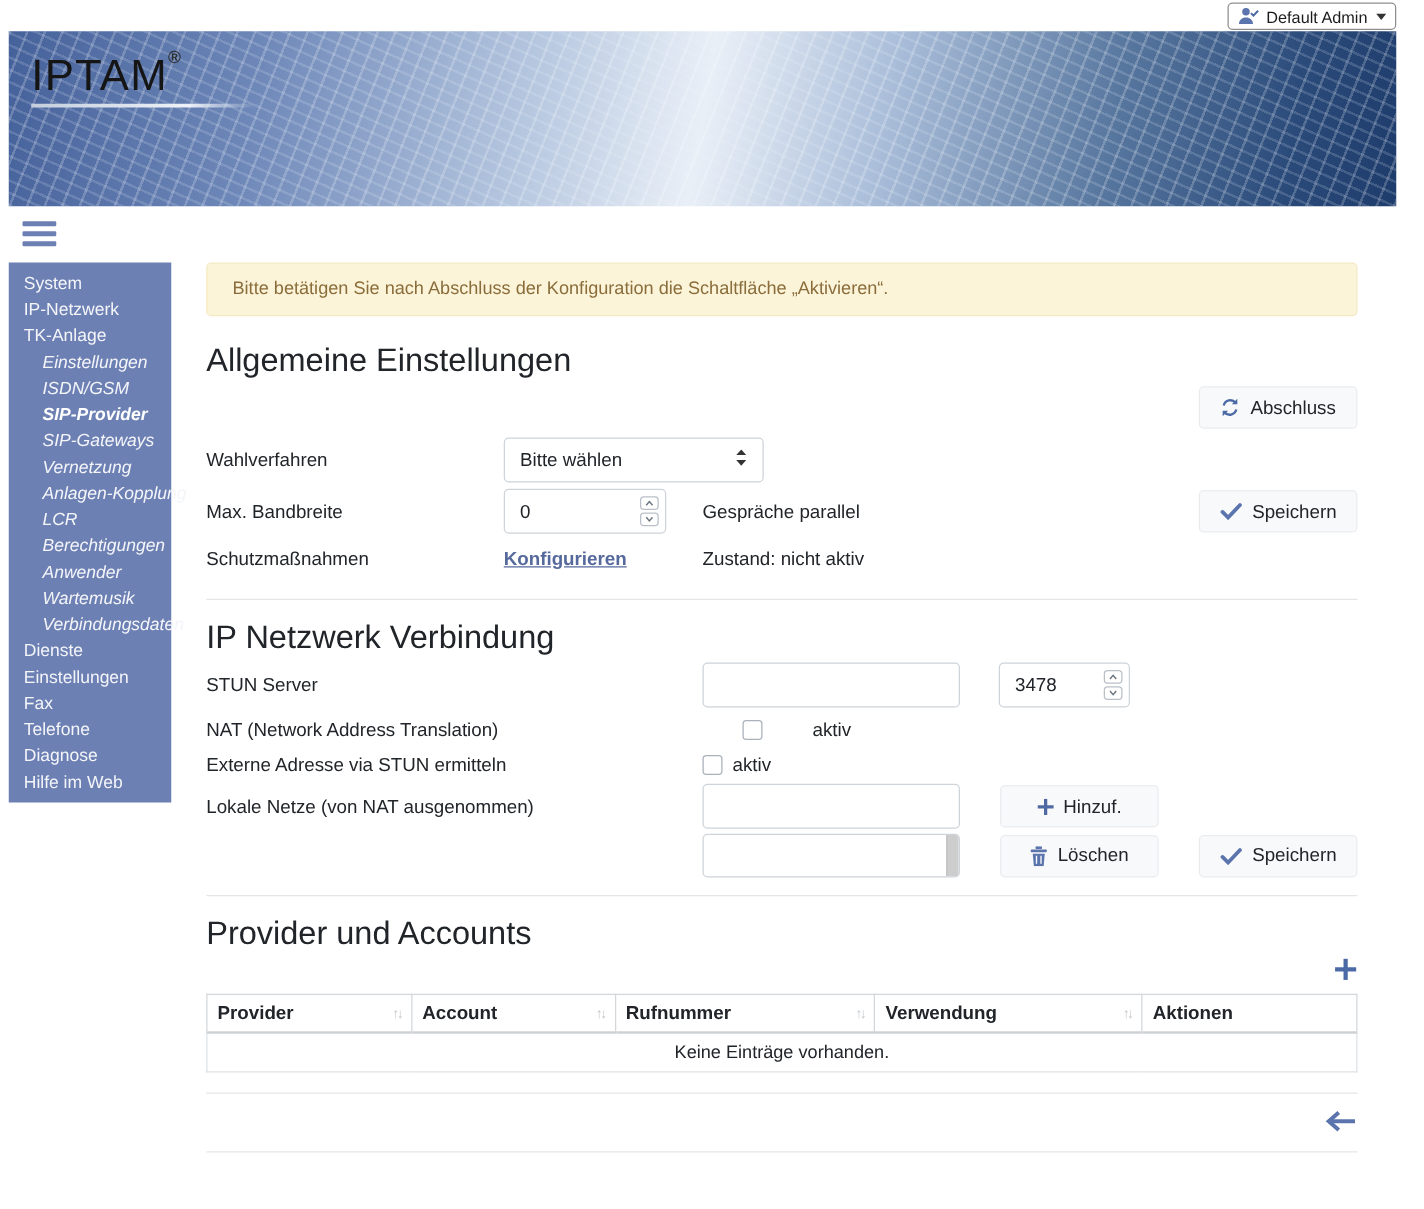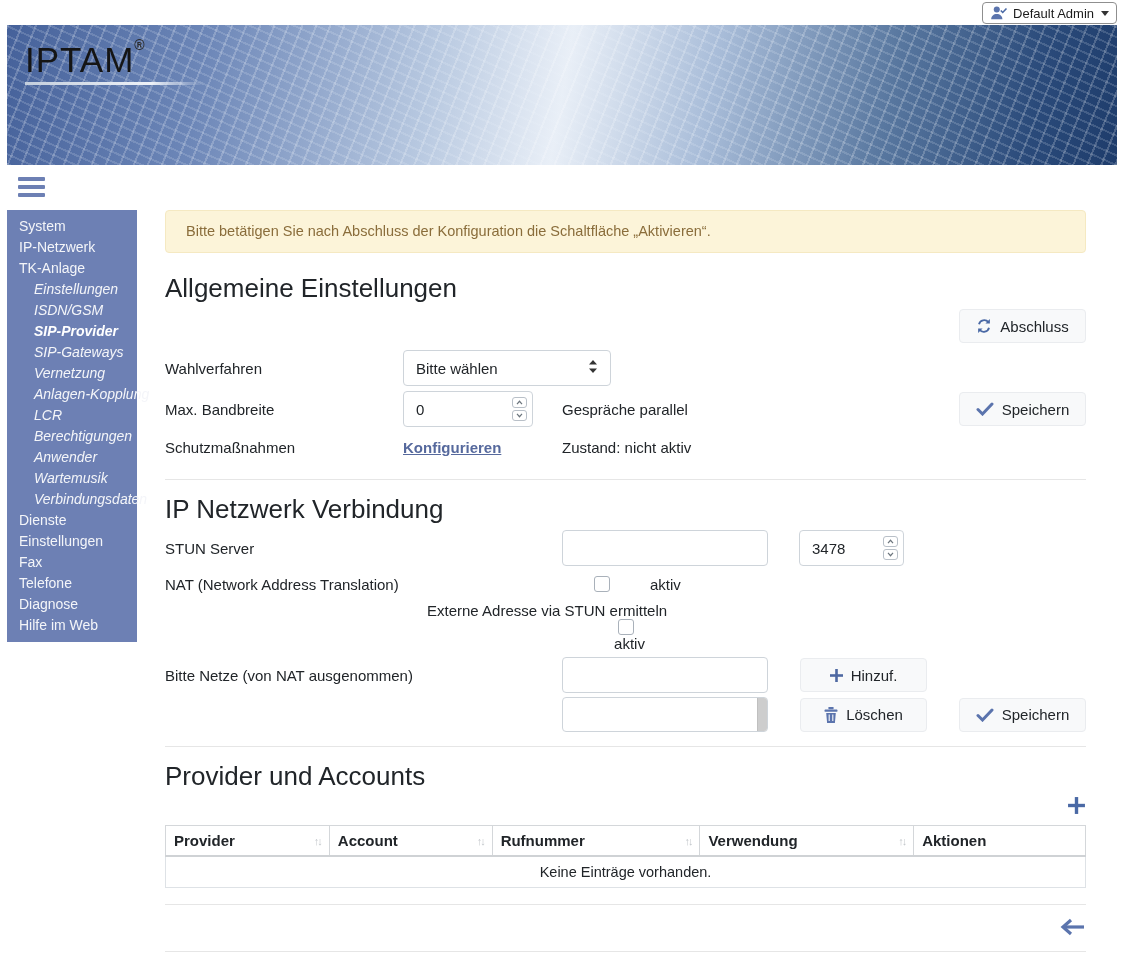--- a/index.html
+++ b/index.html
@@ -240,29 +240,29 @@
         </div>
       </div>
     </div>
 
     <div class="frow" style="margin-top:8px; min-height:20px;gap:32px;">
       <div class="lbl lcol2">NAT (Network Address Translation)</div>
       <div class="chk"></div>
       <span class="chklab">aktiv</span>
     </div>
 
-    <div class="frow" style="margin-top:8px; min-height:20px;flex-direction:column;">
+    <div class="frow" style="margin-top:8px; min-height:20px;">
       <div class="lbl lcol2">Externe Adresse via STUN ermitteln</div>
       <div class="chk"></div>
       <span class="chklab">aktiv</span>
     </div>
 
 
     <div class="frow" style="margin-top:5px; min-height:36px;">
-      <div class="lbl lcol2">Bitte Netze (von NAT ausgenommen)</div>
+      <div class="lbl lcol2">Lokale Netze (von NAT ausgenommen)</div>
       <input class="inp w206" value="" style="">
       <button class="btn w127 gap32">
         <span class="icon-btn">
           <svg width="13" height="13" viewBox="0 0 14 14">
               <rect x="5.6" y="0" width="2.8" height="14" fill="#4f69a2"></rect>
               <rect x="0" y="5.6" width="14" height="2.8" fill="#4f69a2"></rect>
             </svg>
         </span>
         <span>Hinzuf.</span>
       </button>

